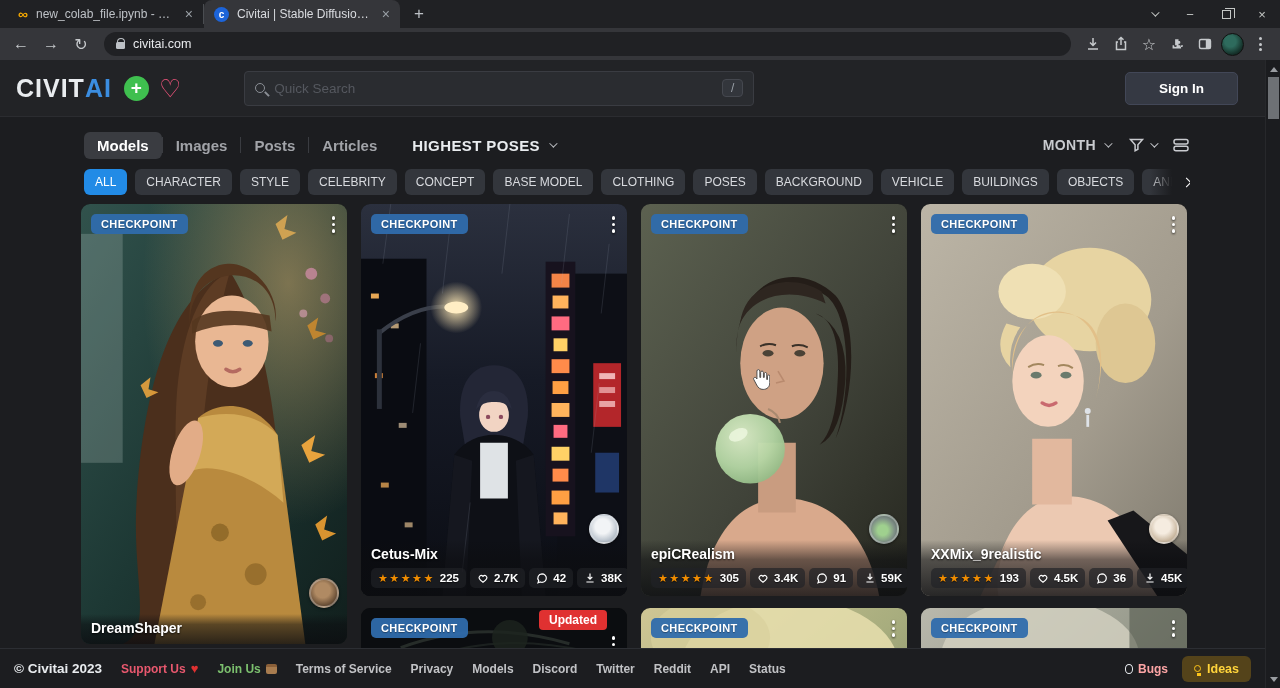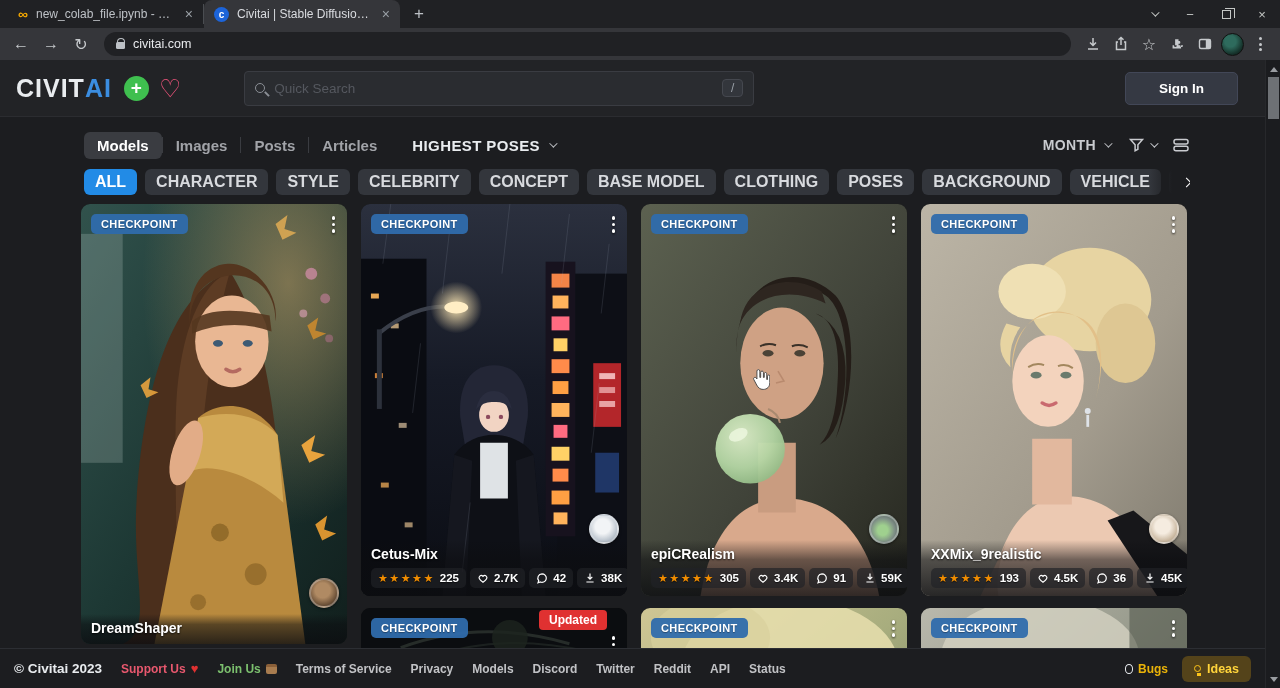--- a/index.html
+++ b/index.html
@@ -72,21 +72,21 @@
   .navtab.active { background:#3a3c41; color:#fff; font-weight:700; }
   .sort { margin-left:22px; color:#e9ecef; font-weight:800; font-size:15px; letter-spacing:.4px; display:flex;
     align-items:center; gap:9px; }
   .sort .chv, .period .chv { color:#b9bbbf; }
   .period { margin-left:auto; color:#c9cbcf; font-weight:800; font-size:14px; letter-spacing:.4px; display:flex;
     align-items:center; gap:8px; }
   .funnel-wrap { display:flex; align-items:center; gap:5px; margin-left:18px; color:#c9cbcf; }
   .layout-btn { margin-left:16px; color:#c9cbcf; display:flex; }
 
   .pills { margin-top:9px; display:flex; gap:8px; overflow:hidden; position:relative; height:26px; }
-  .pill { flex:0 0 auto; background:#33363c; color:#d8dade; font-size:16px; font-weight:700; height:26px; line-height:26px;
+  .pill { flex:0 0 auto; background:#33363c; color:#d8dade; font-size:12px; font-weight:400; height:26px; line-height:26px;
     padding:0 11px; border-radius:6px; white-space:nowrap; }
   .pill.active { background:#228be6; color:#fff; }
   .pills-more { position:absolute; right:0; top:0; height:26px; width:40px; display:flex; align-items:center;
     justify-content:flex-end; background:linear-gradient(to right, rgba(28,29,32,0), #1c1d20 55%); color:#fff; }
   .pills-more .chv { transform:rotate(-45deg); width:7px; height:7px; }
 
   
   .grid { display:flex; gap:12px; padding:8px 0 0 80px; align-items:flex-start; }
   .col { width:268px; display:flex; flex-direction:column; gap:10px; }
   .card { position:relative; border-radius:10px; overflow:hidden; background:#101114; border:1px solid rgba(255,255,255,.05); }
@@ -119,21 +119,21 @@
   
   .site-footer { position:absolute; left:0; right:15px; bottom:0; height:40px; background:#1c1d20;
     border-top:1px solid #2c2e33; display:flex; align-items:center; padding:0 14px; gap:19px; z-index:5; }
   .copyright { color:#e9ecef; font-weight:700; font-size:13.5px; }
   .flink { color:#c1c2c5; font-size:12px; font-weight:600; display:flex; align-items:center; gap:5px; }
   .flink.support { color:#e8586e; }
   .flink.support .hrt { color:#e03131; font-size:13px; }
   .flink.join { color:#7cc06e; }
   .joinbox { width:11px; height:10px; background:#a87c4f; border-radius:2px; border-top:3px solid #8a5f38; }
   .foot-right { margin-left:auto; display:flex; align-items:center; gap:14px; }
-  .bugs { color:#eab308; font-size:12px; font-weight:600; display:flex; align-items:center; gap:5px; }
+  .bugs { color:#fca5a5; font-size:12px; font-weight:600; display:flex; align-items:center; gap:5px; }
   .bug-ic { width:8px; height:10px; border:1.5px solid #e9ecef; border-radius:50%/45%; }
   .ideas { background:#54431a; color:#ffd43b; font-size:12.5px; font-weight:700; padding:6px 12px; border-radius:6px;
     display:flex; align-items:center; gap:6px; }
   .bulb { width:7px; height:7px; border-radius:50%; border:1.6px solid #fcc419; position:relative; }
   .bulb::after { content:""; position:absolute; left:1.5px; top:7px; width:4px; height:3px; background:#fcc419; }
 
   .status-bubble { position:absolute; left:0; bottom:0; background:#202124; border:1px solid #3a3d42; border-left:0;
     border-bottom:0; border-radius:0 4px 0 0; color:#cdd0d4; font-size:11px; padding:3px 9px 4px 6px; z-index:9; }
 
   

